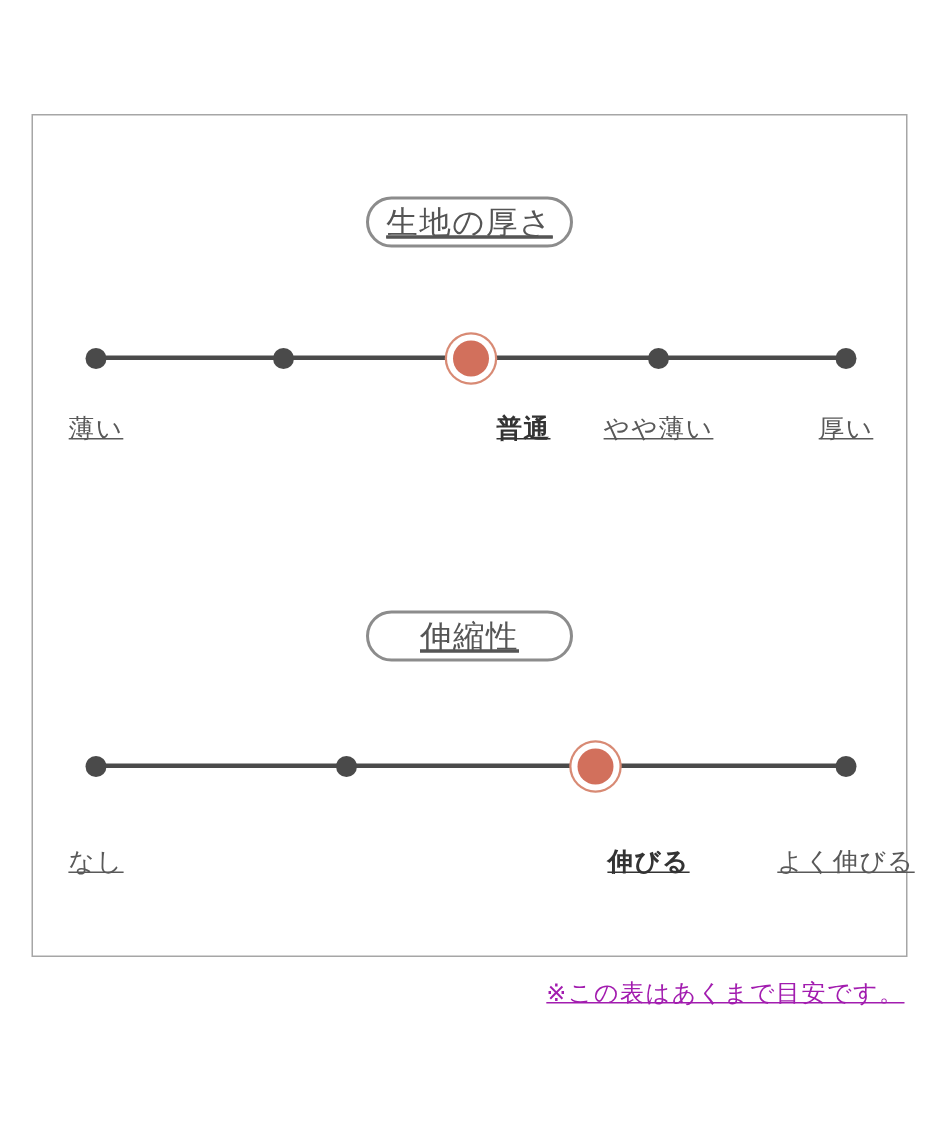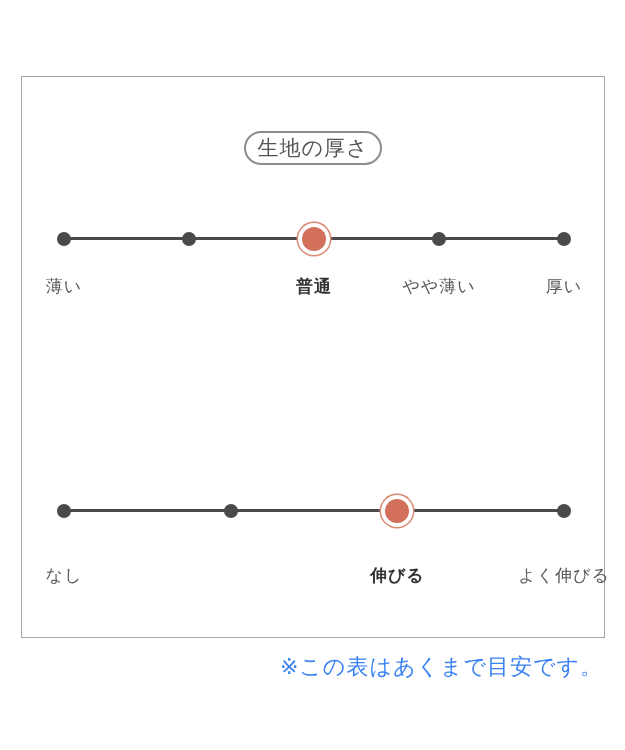--- a/index.html
+++ b/index.html
@@ -1,20 +1,20 @@
 <!DOCTYPE html>
 <html style="--accent: #d2705c; --accent_ring: #d88a74; --track: #4a4a4a; --label: #595959; --label_selected: #333333; --frame_border: #a6a6a6; --pill_border: #8c8c8c;"><head>
 <meta charset="utf-8">
 <style>
   :root{
     --accent:#d2705c; --accent_ring:#d88a74; --track:#4a4a4a;
     --label:#595959; --label_selected:#333333;
     --frame_border:#a6a6a6; --pill_border:#8c8c8c;
   }
-  *{margin:0;padding:0;box-sizing:border-box;}
+  *{margin:0;padding:0;box-sizing:border-box;text-decoration:underline;}
   body{
     width:625px;height:750px;background:#ffffff;
     font-family:"DejaVu Sans","Liberation Sans",sans-serif;
     position:relative;overflow:hidden;
   }
   .canvas{position:absolute;inset:0;}
   .frame{
     position:absolute;left:21px;top:76px;width:584px;height:562px;
     border:1px solid var(--frame_border);background:#fff;
   }
@@ -38,24 +38,24 @@
     width:24px;height:24px;background:var(--accent);
     box-shadow:0 0 0 4px #ffffff,0 0 0 5.5px var(--accent_ring);
   }
   .labels{position:absolute;left:42px;width:500px;height:26px;}
   .labels.s1{top:199px;}
   .labels.s2{top:488px;}
   .scale-label{
     position:absolute;transform:translateX(-50%);white-space:nowrap;
     font-size:17px;line-height:1.2;color:var(--label);letter-spacing:1px;
   }
-  .scale-label.selected{font-weight:700;color:var(--label_selected);}
+  .scale-label.selected{font-weight:700;color:var(--label_selected);margin-left:35px;}
   .note{
-    position:absolute;right:22px;top:652px;font-size:22px;
-    color:#3b82f6;letter-spacing:1px;white-space:nowrap;
+    position:absolute;right:22px;top:652px;font-size:16px;
+    color:#a21caf;letter-spacing:1px;white-space:nowrap;
   }
 </style>
 </head>
 <body>
 
 <div class="canvas">
   <div class="frame">
 
     <div class="pill t1">
       <span>生地の厚さ</span>
@@ -68,20 +68,23 @@
       <span class="dot" style="left:75%"></span>
       <span class="dot" style="left:100%"></span>
     </div>
     <div class="labels s1">
       <span class="scale-label" style="left:0%">薄い</span>
       <span class="scale-label selected" style="left:50%">普通</span>
       <span class="scale-label" style="left:75%">やや薄い</span>
       <span class="scale-label" style="left:100%">厚い</span>
     </div>
 
+    <div class="pill t2">
+      <span>伸縮性</span>
+    </div>
     <div class="track-wrap s2">
       <div class="track"></div>
       <span class="dot" style="left:0%"></span>
       <span class="dot" style="left:33.33%"></span>
       <span class="dot selected" style="left:66.67%"></span>
       <span class="dot" style="left:100%"></span>
     </div>
     <div class="labels s2">
       <span class="scale-label" style="left:0%">なし</span>
       <span class="scale-label selected" style="left:66.67%">伸びる</span>

